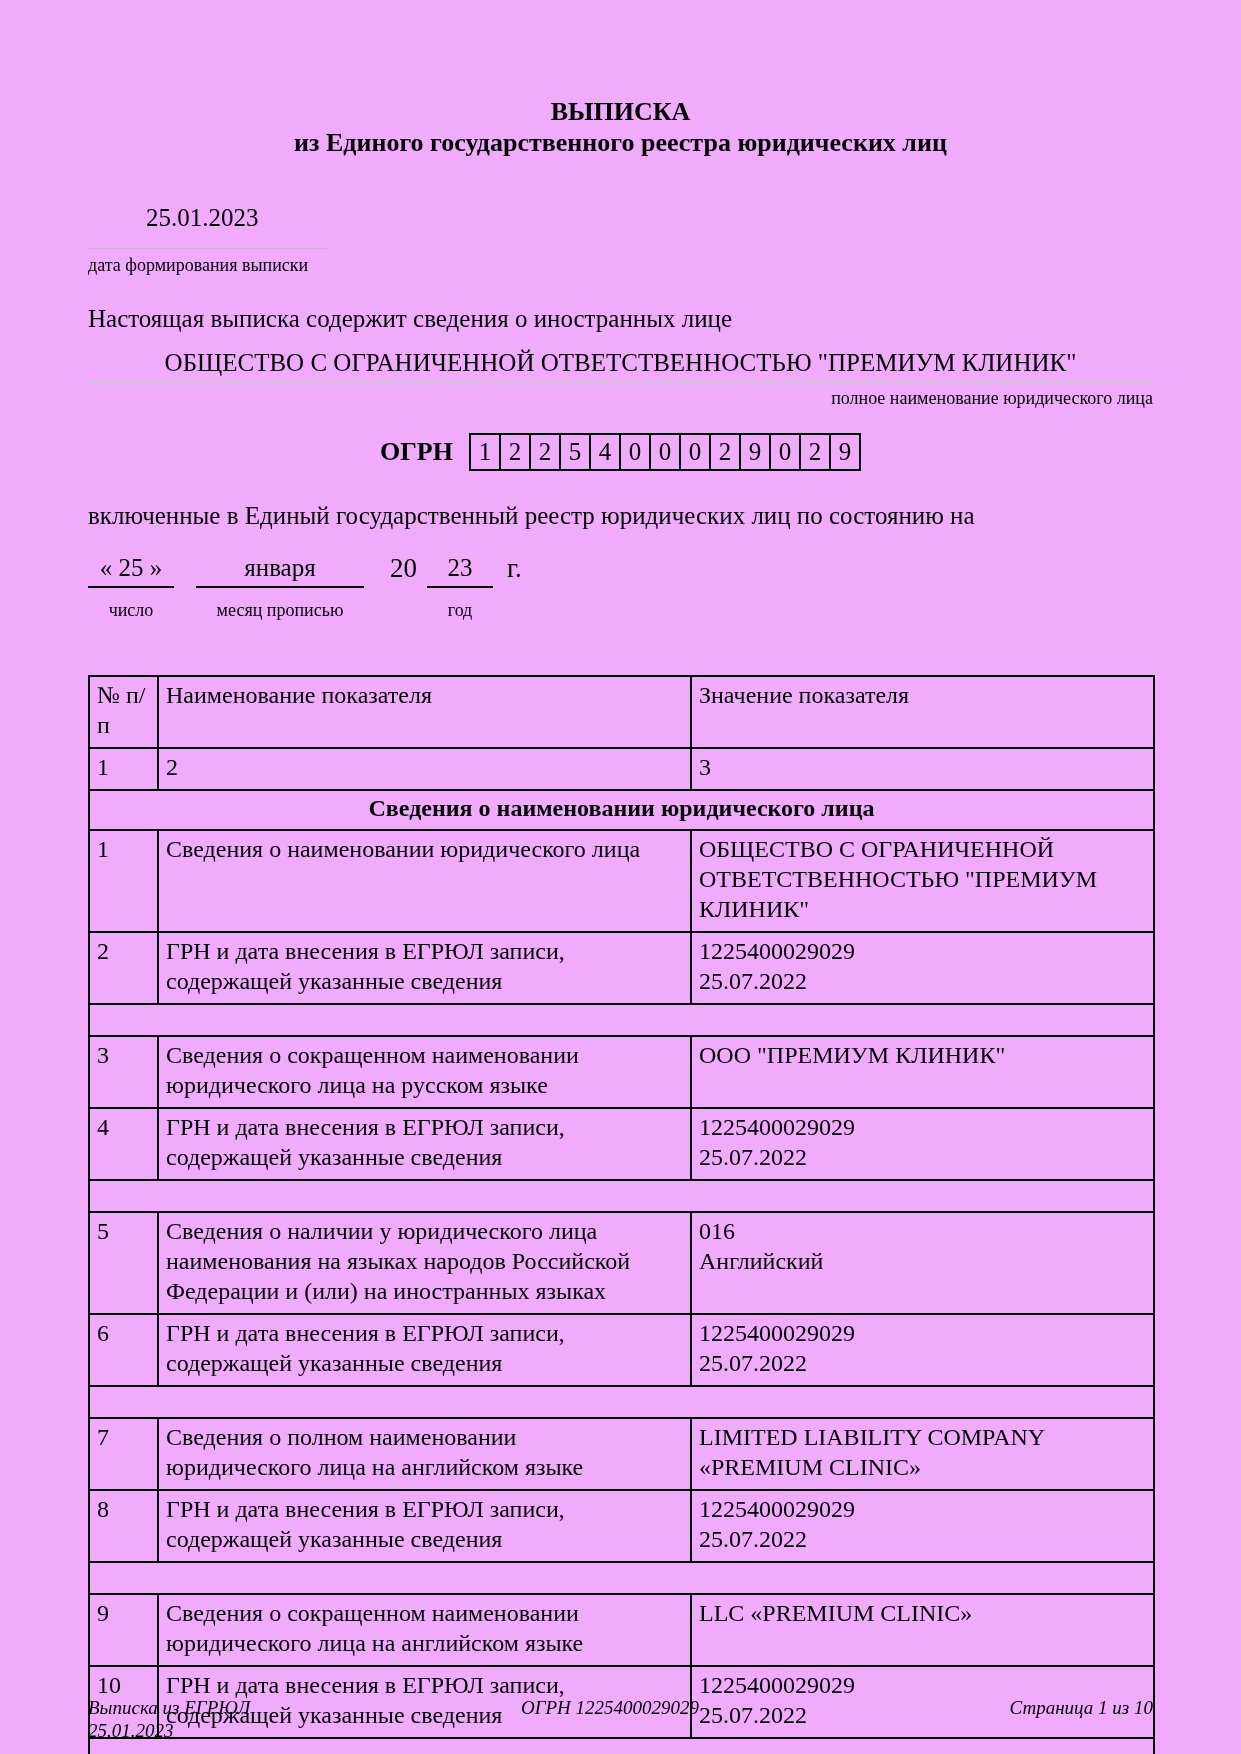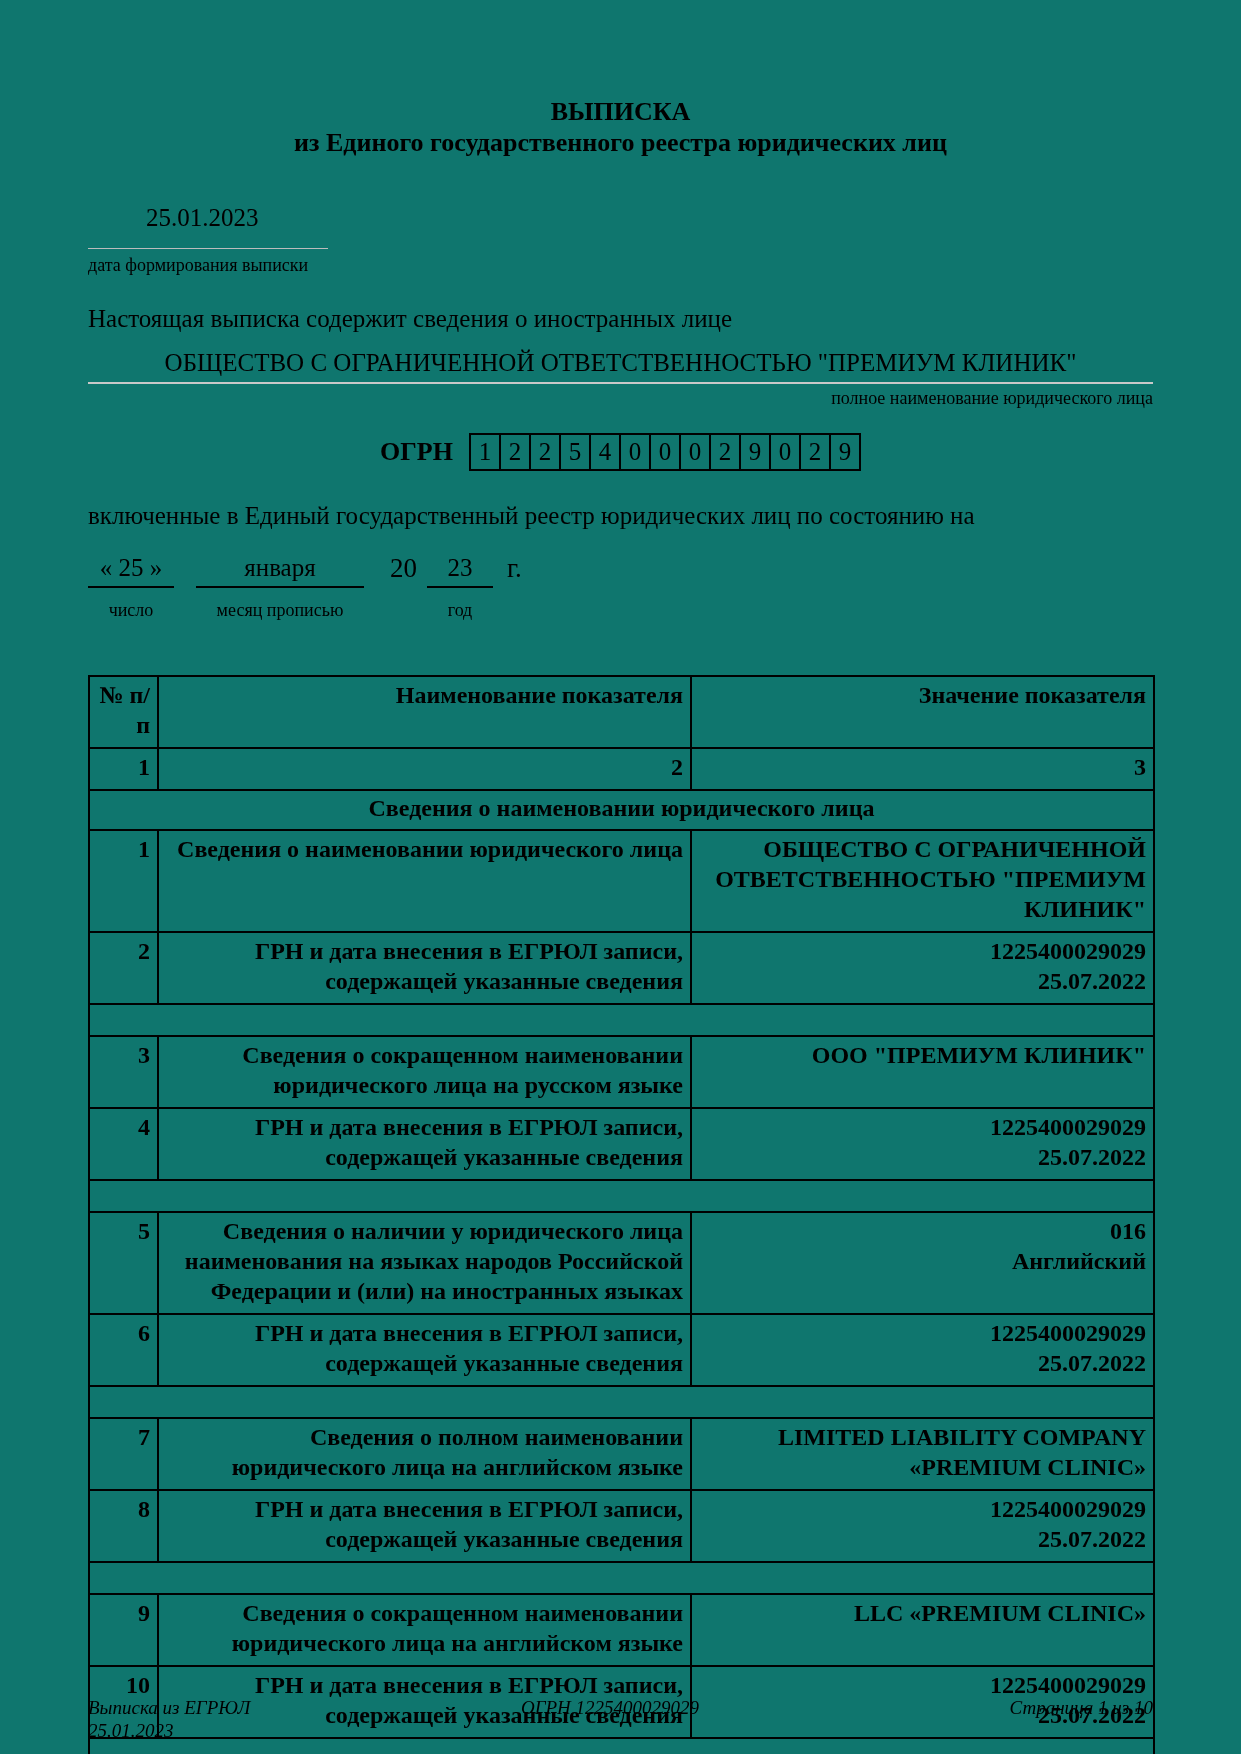--- a/index.html
+++ b/index.html
@@ -1,18 +1,18 @@
 <!DOCTYPE html>
 <html lang="ru"><head>
 <meta charset="utf-8">
 <style>
   html, body { margin:0; padding:0; background:#ffffff; }
   .page {
     width:1241px; height:1754px; position:relative; box-sizing:border-box;
-    padding:96px 88px 0 88px; background:#0f766e; color:#000;
+    padding:96px 88px 0 88px; background:#f0abfc; color:#000;
     font-family:"Liberation Serif","DejaVu Serif",serif; overflow:hidden;
   }
   .doc-title { text-align:center; font-weight:bold; font-size:26px; line-height:31px; }
   .date-field { width:240px; margin-top:46px; border-bottom:1px solid #bcbcbc; padding-bottom:16px; }
   .date-field-value { font-size:25px; line-height:28px; padding-left:58px; }
   .small-caption { font-size:18px; line-height:22px; }
   .date-field-caption { margin-top:5px; }
   .intro-line { font-size:25px; line-height:30px; margin-top:28px; }
   .company-block { margin-top:14px; text-align:center; }
   .company-name { font-size:25px; line-height:30px; border-bottom:2px solid #c9c9c9; padding-bottom:4px; }
@@ -35,21 +35,21 @@
   .plain-century { margin-left:26px; }
   .seg-year { width:66px; margin-left:10px; }
   .plain-suffix { margin-left:14px; }
   .fill-caption { margin-top:11px; }
   .registry-table {
     width:100%; border-collapse:collapse; margin-top:54px;
     font-size:24px; line-height:30px; table-layout:fixed;
   }
   .registry-table th, .registry-table td {
     border:2px solid #000; padding:3px 7px 7px 7px; vertical-align:top;
-    font-weight:bold; text-align:right; overflow:hidden;
+    font-weight:normal; text-align:left; overflow:hidden;
   }
   .col-num { width:69px; }
   .col-name { width:533px; }
   .col-value { width:463px; }
   .cell-center { text-align:center; }
   .section-row td { font-weight:bold; text-align:center; padding-top:2px; padding-bottom:6px; }
   .sep-row td { height:30px; padding:0; }
   .final-row td { height:50px; padding:0; }
   .cell-multiline { white-space:pre-line; }
   .num-cell { text-align:center; }

